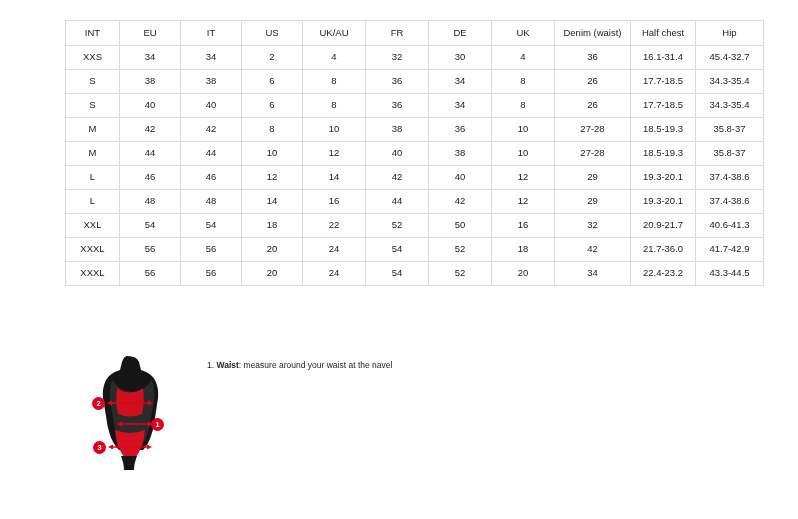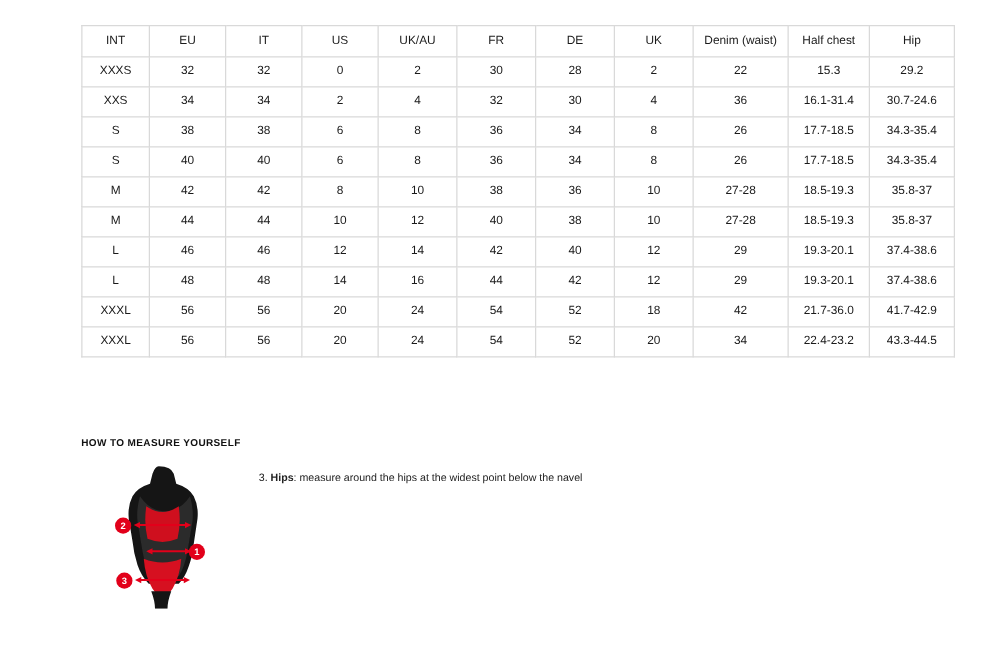--- a/index.html
+++ b/index.html
@@ -145,44 +145,31 @@
           <td>FR</td>
           <td>DE</td>
           <td>UK</td>
           <td>Denim (waist)</td>
           <td>Half chest</td>
           <td>Hip</td>
         </tr>
       </thead>
       <tbody>
         <tr>
-          <td>XXXS</td>
-          <td>32</td>
-          <td>32</td>
-          <td>0</td>
-          <td>2</td>
-          <td>30</td>
-          <td>28</td>
-          <td>2</td>
-          <td>22</td>
-          <td>15.3</td>
-          <td>29.2</td>
-        </tr>
-        <tr>
           <td>XXS</td>
           <td>34</td>
           <td>34</td>
           <td>2</td>
           <td>4</td>
           <td>32</td>
           <td>30</td>
           <td>4</td>
           <td>36</td>
           <td>16.1-31.4</td>
-          <td>30.7-24.6</td>
+          <td>45.4-32.7</td>
         </tr>
         <tr>
           <td>S</td>
           <td>38</td>
           <td>38</td>
           <td>6</td>
           <td>8</td>
           <td>36</td>
           <td>34</td>
           <td>8</td>
@@ -249,20 +236,33 @@
           <td>14</td>
           <td>16</td>
           <td>44</td>
           <td>42</td>
           <td>12</td>
           <td>29</td>
           <td>19.3-20.1</td>
           <td>37.4-38.6</td>
         </tr>
         <tr>
+          <td>XXL</td>
+          <td>54</td>
+          <td>54</td>
+          <td>18</td>
+          <td>22</td>
+          <td>52</td>
+          <td>50</td>
+          <td>16</td>
+          <td>32</td>
+          <td>20.9-21.7</td>
+          <td>40.6-41.3</td>
+        </tr>
+        <tr>
           <td>XXXL</td>
           <td>56</td>
           <td>56</td>
           <td>20</td>
           <td>24</td>
           <td>54</td>
           <td>52</td>
           <td>18</td>
           <td>42</td>
           <td>21.7-36.0</td>
@@ -279,21 +279,20 @@
           <td>20</td>
           <td>34</td>
           <td>22.4-23.2</td>
           <td>43.3-44.5</td>
         </tr>
       </tbody>
     </table>
   </div>
 
   <div class="measure-section">
-    <div class="measure-title">HOW TO MEASURE YOURSELF</div>
 
     <div class="measure-body">
 
       <div class="figure-box">
         <svg width="130" height="120" viewBox="0 0 130 120">
 
           <path d="M62 6 q10 0 12 6 l2 8 q10 3 14 10 q4 8 3 18 l-3 20 q-1 10 -4 18 q-3 9 -8 14 l-24 0 q-6 -6 -9 -15 q-3 -9 -4 -19 l-3 -18 q-1 -10 3 -18 q4 -7 14 -10 l2 -8 q2 -6 5 -6 z" fill="#151515"></path>
 
           <path d="M47 30 q8 12 20 12 q12 0 20 -12 q3 10 2 20 l-4 24 q-2 12 -7 20 l-22 0 q-5 -8 -7 -20 l-4 -24 q-1 -10 2 -20 z" fill="#2b2b2b"></path>
 
@@ -322,21 +321,21 @@
           <polygon points="87,97 82,94.5 82,99.5" fill="#e2001a"></polygon>
         </svg>
 
         <div class="badge b1">1</div>
         <div class="badge b2">2</div>
         <div class="badge b3">3</div>
       </div>
 
       <div class="notes">
         <div class="note">
-          <span>3.</span>
-          <b>Hips</b><span>: measure around the hips at the widest point below the navel</span>
+          <span>1.</span>
+          <b>Waist</b><span>: measure around your waist at the navel</span>
         </div>
       </div>
 
     </div>
   </div>
 
 </div>
 
 </body></html>

